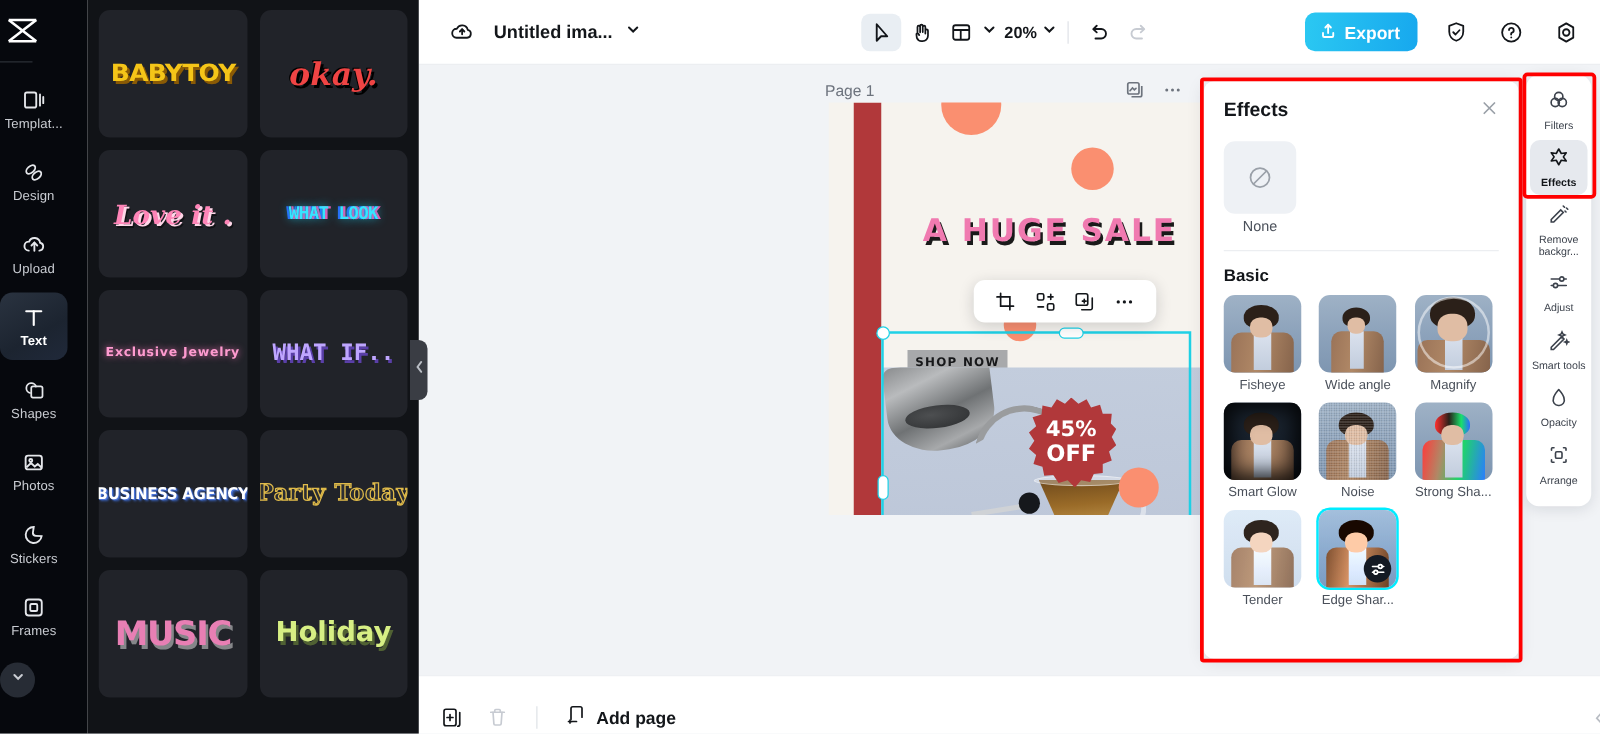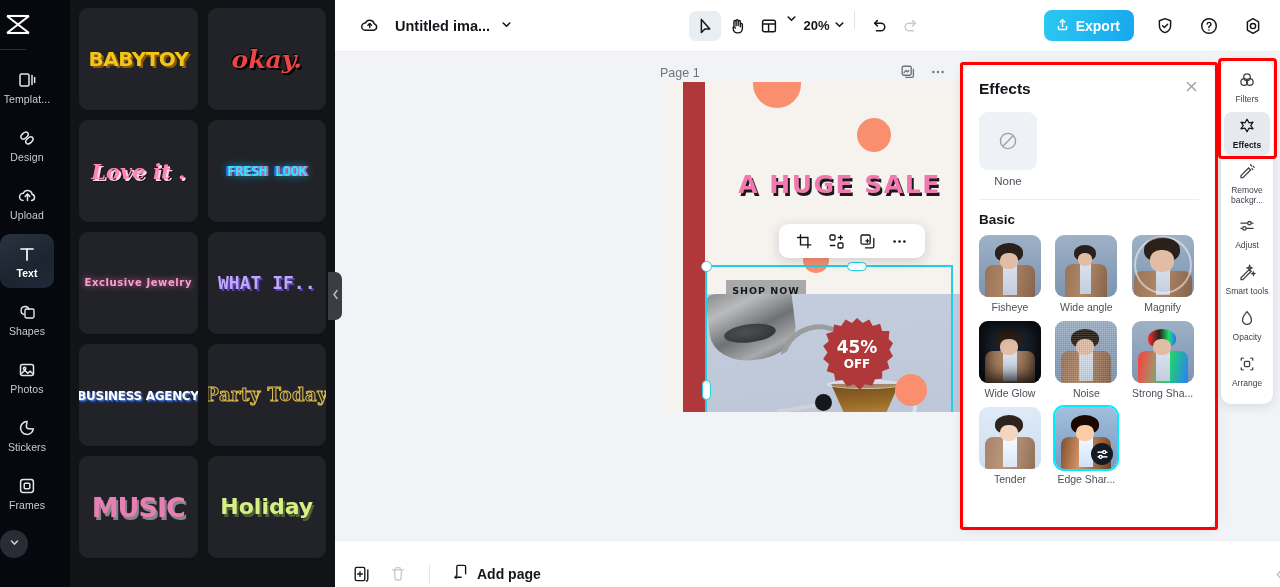--- a/index.html
+++ b/index.html
@@ -79,21 +79,21 @@
   
   .topbar {
     position:absolute; left:335px; top:0; width:945px; height:52px;
     background:#fff; display:flex; align-items:center; z-index: 20;
     border-bottom: 1px solid #eceef1;
   }
   .tb-left { display:flex; align-items:center; gap:10px; padding-left:18px; }
   .tb-title { font-size:14.5px; font-weight:700; color:#13161a; }
   .tb-center {
     position:absolute; left:50%; transform:translateX(-50%);
-    display:flex; gap:0;
+    display:flex; align-items:center; gap:0;
   }
   .tb-btn {
     width:32px; height:30px; border-radius:7px; display:flex; align-items:center; justify-content:center;
     cursor:pointer; background:transparent;
   }
   .tb-btn.sel { background:#e9eef3; }
   .zoomgrp { display:flex; align-items:center; gap:3px; margin-left:6px; }
   .zoomval { font-size:13px; font-weight:700; color:#13161a; }
   .vdiv { width:1px; height:18px; background:#e0e3e8; margin:0 8px; }
   .tb-right { position:absolute; right:14px; display:flex; align-items:center; gap:18px; }
@@ -180,21 +180,21 @@
     position:absolute; left:63px; top:198px; width:80px; height:21px; background:#a8a9ab;
     display:flex; align-items:center; justify-content:center;
     font-family:"DejaVu Sans", sans-serif; font-weight:700; font-size:9.5px; color:#17181a; letter-spacing:1px;
   }
   .badge {
     position:absolute; left:158px; top:236px; width:72px; height:72px; background:#b1383a; color:#fff;
     display:flex; flex-direction:column; align-items:center; justify-content:center; line-height:1;
     clip-path: polygon(50% 0%,58% 7%,67% 2%,72% 11%,82% 8%,85% 18%,95% 18%,94% 29%,100% 35%,95% 44%,100% 53%,92% 60%,95% 70%,85% 74%,85% 84%,75% 85%,71% 94%,61% 92%,54% 100%,46% 92%,36% 95%,30% 86%,20% 87%,18% 77%,8% 74%,11% 64%,3% 57%,9% 48%,3% 39%,11% 32%,7% 22%,17% 19%,18% 9%,28% 11%,34% 2%,43% 7%);
   }
   .badge .pct { font-family:"DejaVu Sans", sans-serif; font-weight:700; font-size:17px; }
-  .badge .off { font-family:"DejaVu Sans", sans-serif; font-weight:700; font-size:12px; margin-top:2px; }
+  .badge .off { font-family:"DejaVu Sans", sans-serif; font-weight:700; font-size:18px; margin-top:2px; }
   .sel-h { position:absolute; background:#fff; border:1.5px solid #1fd1e6; border-radius:50%; }
   .sel-bar { position:absolute; background:#fff; border:1.5px solid #1fd1e6; border-radius:6px; }
   .floatbar {
     position:absolute; left:779px; top:224px; width:146px; height:34px; background:#fff; border-radius:9px;
     box-shadow:0 3px 12px rgba(20,25,40,.18); display:flex; align-items:center; justify-content:space-around;
     padding:0 10px; z-index:8;
   }
   .fb-ico { width:22px; height:22px; display:flex; align-items:center; justify-content:center; cursor:pointer; }
 
   
@@ -402,21 +402,21 @@
       <div class="tplcard">
           <span class="tpl-txt t-babytoy">BABYTOY</span>
         </div>
       <div class="tplcard">
           <span class="tpl-txt t-okay">okay.</span>
         </div>
       <div class="tplcard">
           <span class="tpl-txt t-loveit">Love it .</span>
         </div>
       <div class="tplcard">
-          <span class="tpl-txt t-fresh">FRESH LOOK</span>
+          <span class="tpl-txt t-fresh">WHAT LOOK</span>
         </div>
       <div class="tplcard">
           <span class="tpl-txt t-excl">Exclusive Jewelry</span>
         </div>
       <div class="tplcard">
           <span class="tpl-txt t-whatif">WHAT IF..</span>
         </div>
       <div class="tplcard">
           <span class="tpl-txt t-business">BUSINESS AGENCY</span>
         </div>
@@ -683,21 +683,21 @@
             </div>
           <div class="fx-lbl">Magnify</div>
         </div>
         <div class="fxcell">
           <div class="fx-thumb edgeglow">
               <div class="man-b"></div>
               <div class="man-s"></div>
               <div class="man-h"></div>
               <div class="man-f"></div>
             </div>
-          <div class="fx-lbl">Wide Glow</div>
+          <div class="fx-lbl">Smart Glow</div>
         </div>
         <div class="fxcell">
           <div class="fx-thumb noise">
               <div class="man-b"></div>
               <div class="man-s"></div>
               <div class="man-h"></div>
               <div class="man-f"></div>
             </div>
           <div class="fx-lbl">Noise</div>
         </div>

